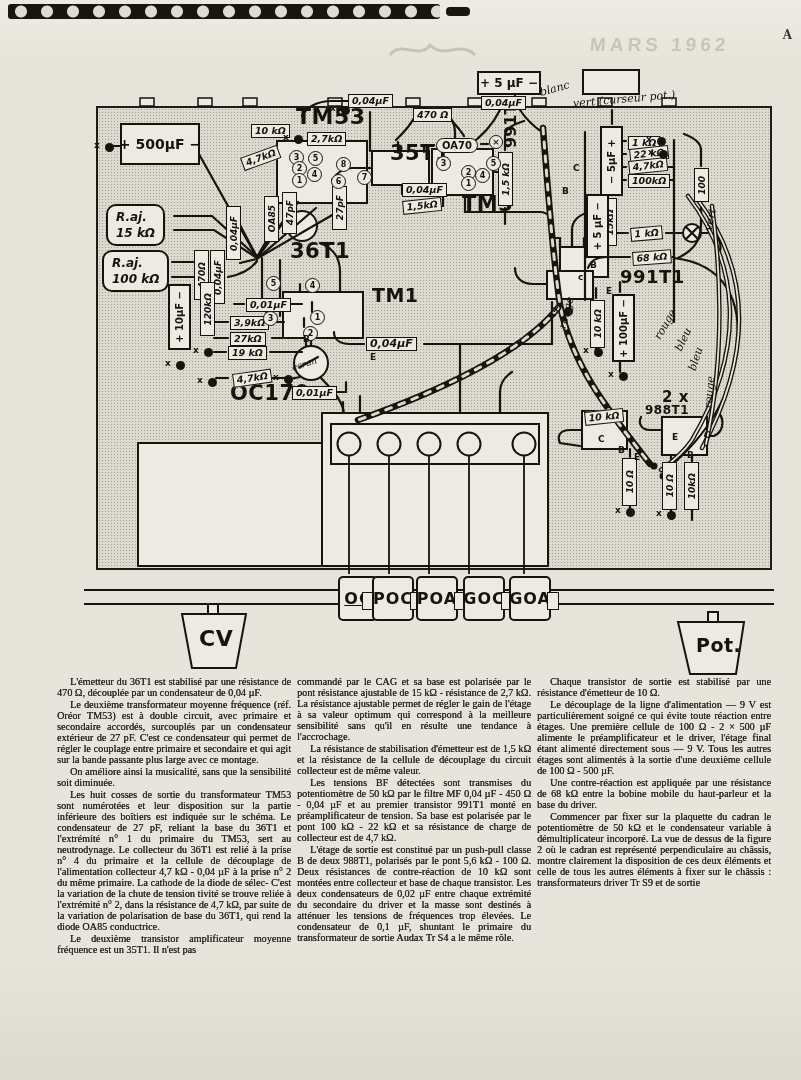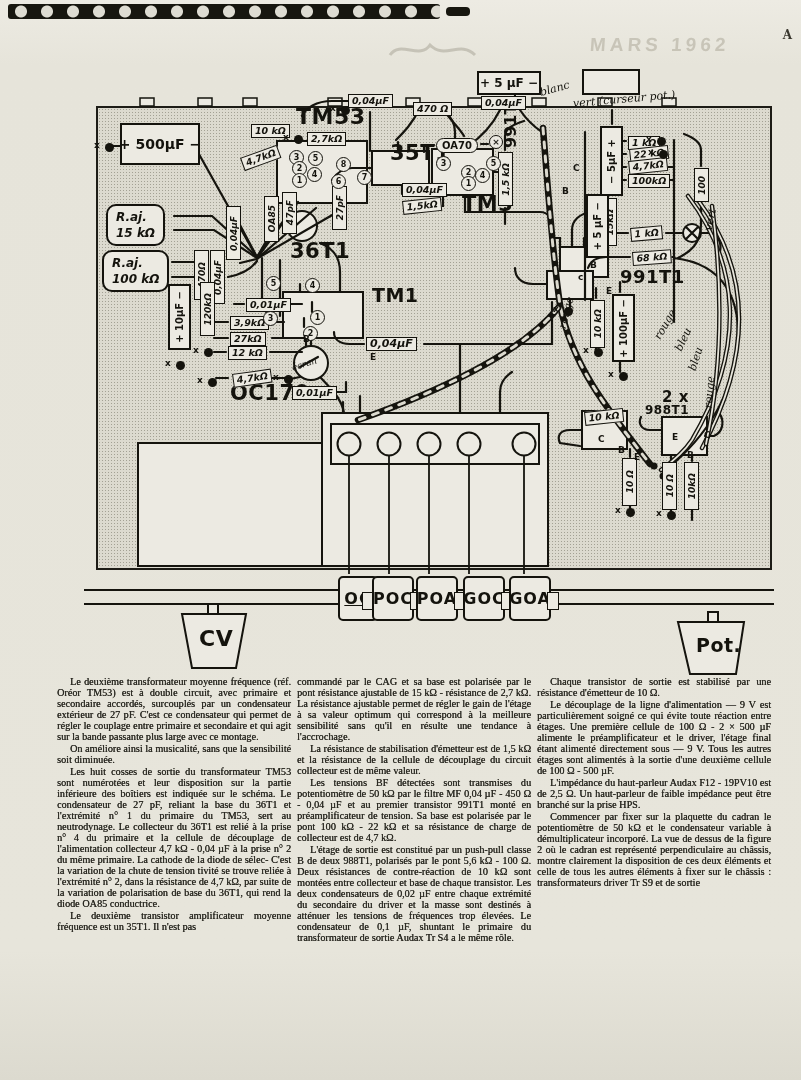--- a/index.html
+++ b/index.html
@@ -245,31 +245,31 @@
       <div class="dl name" style="left: 290px; top: 239px; font-size: 21px;">36T1</div>
       <div class="dl name" style="left: 372px; top: 284px; font-size: 19px;">TM1</div>
       <div class="dl name" style="left: 230px; top: 381px; font-size: 21px;">OC170</div>
       <div class="dl vname" style="left: 520px; top: 148px;">991T1</div>
       <div class="dl name" style="left: 620px; top: 266px; font-size: 18px;">991T1</div>
       <div class="dl name" style="left: 662px; top: 388px; font-size: 15px;">2 x</div>
       <div class="dl name" style="left: 645px; top: 403px; font-size: 12px;">988T1</div>
       <div class="dl name" style="left: 199px; top: 626px; font-size: 22px;">CV</div>
       <div class="dl name" style="left: 696px; top: 634px; font-size: 19px;">Pot.</div>
       <div class="dl box" style="left: 348px; top: 94px;">0,04µF</div>
-      <div class="dl box" style="left: 413px; top: 102px;">470 Ω</div>
+      <div class="dl box" style="left: 413px; top: 108px;">470 Ω</div>
       <div class="dl box" style="left: 481px; top: 96px;">0,04µF</div>
       <div class="dl cap" style="left: 477px; top: 71px; width: 60px; height: 20px;">+ 5 µF −</div>
       <div class="dl cap" style="left: 120px; top: 123px; width: 76px; height: 38px; font-size: 14px;">+ 500µF −</div>
       <div class="dl box" style="left: 251px; top: 124px;">10 kΩ</div>
       <div class="dl box" style="left: 307px; top: 132px;">2,7kΩ</div>
       <div class="dl box" style="left: 240px; top: 158px; transform: rotate(-20deg);">4,7kΩ</div>
       <div class="dl box" style="left: 246px; top: 298px;">0,01µF</div>
       <div class="dl box" style="left: 230px; top: 316px;">3,9kΩ</div>
       <div class="dl box" style="left: 230px; top: 332px;">27kΩ</div>
-      <div class="dl box" style="left: 228px; top: 346px;">12 kΩ</div>
+      <div class="dl box" style="left: 228px; top: 346px;">19 kΩ</div>
       <div class="dl box" style="left: 232px; top: 374px; transform: rotate(-8deg);">4,7kΩ</div>
       <div class="dl box" style="left: 292px; top: 386px;">0,01µF</div>
       <div class="dl box" style="left: 366px; top: 337px; font-size: 11px;">0,04µF</div>
       <div class="dl box" style="left: 402px; top: 183px;">0,04µF</div>
       <div class="dl box" style="left: 402px; top: 201px; transform: rotate(-6deg);">1,5kΩ</div>
       <div class="dl pill" style="left: 436px; top: 138px;">OA70</div>
       <div class="dl box" style="left: 628px; top: 136px;">1 kΩ</div>
       <div class="dl box" style="left: 629px; top: 149px; transform: rotate(-6deg);">22 kΩ</div>
       <div class="dl box" style="left: 628px; top: 161px; transform: rotate(-6deg);">4,7kΩ</div>
       <div class="dl box" style="left: 628px; top: 174px;">100kΩ</div>
@@ -412,31 +412,32 @@
       <div class="key" style="left: 416px; width: 38px;">POA</div>
       <div class="tab" style="left: 454px; width: 9px;"></div>
       <div class="key" style="left: 463px; width: 38px;">GOC</div>
       <div class="tab" style="left: 501px; width: 8px;"></div>
       <div class="key" style="left: 509px; width: 38px;">GOA</div>
       <div class="tab" style="left: 547px; width: 10px;"></div>
     </div>
 
   <div class="article">
     <div class="col" id="col0">
+        <p class="para">L'émetteur du 36T1 est stabilisé par une résistance de 470 Ω, découplée par un condensateur de 0,04 µF.</p>
         <p class="para">Le deuxième transformateur moyenne fréquence (réf. Oréor TM53) est à double circuit, avec primaire et secondaire accordés, surcouplés par un condensateur extérieur de 27 pF. C'est ce condensateur qui permet de régler le couplage entre primaire et secondaire et qui agit sur la bande passante plus large avec ce montage.</p>
         <p class="para">On améliore ainsi la musicalité, sans que la sensibilité soit diminuée.</p>
         <p class="para">Les huit cosses de sortie du transformateur TM53 sont numérotées et leur disposition sur la partie inférieure des boîtiers est indiquée sur le schéma. Le condensateur de 27 pF, reliant la base du 36T1 et l'extrémité n° 1 du primaire du TM53, sert au neutrodynage. Le collecteur du 36T1 est relié à la prise n° 4 du primaire et la cellule de découplage de l'alimentation collecteur 4,7 kΩ - 0,04 µF à la prise n° 2 du même primaire. La cathode de la diode de sélec- C'est la variation de la chute de tension tivité se trouve reliée à l'extrémité n° 2, dans la résistance de 4,7 kΩ, par suite de la variation de polarisation de base du 36T1, qui rend la diode OA85 conductrice.</p>
         <p class="para">Le deuxième transistor amplificateur moyenne fréquence est un 35T1. Il n'est pas</p>
       </div>
     <div class="col" id="col1">
         <p class="para ni">commandé par le CAG et sa base est polarisée par le pont résistance ajustable de 15 kΩ - résistance de 2,7 kΩ. La résistance ajustable permet de régler le gain de l'étage à sa valeur optimum qui correspond à la meilleure sensibilité sans qu'il en résulte une tendance à l'accrochage.</p>
         <p class="para">La résistance de stabilisation d'émetteur est de 1,5 kΩ et la résistance de la cellule de découplage du circuit collecteur est de même valeur.</p>
         <p class="para">Les tensions BF détectées sont transmises du potentiomètre de 50 kΩ par le filtre MF 0,04 µF - 450 Ω - 0,04 µF et au premier transistor 991T1 monté en préamplificateur de tension. Sa base est polarisée par le pont 100 kΩ - 22 kΩ et sa résistance de charge de collecteur est de 4,7 kΩ.</p>
         <p class="para">L'étage de sortie est constitué par un push-pull classe B de deux 988T1, polarisés par le pont 5,6 kΩ - 100 Ω. Deux résistances de contre-réaction de 10 kΩ sont montées entre collecteur et base de chaque transistor. Les deux condensateurs de 0,02 µF entre chaque extrémité du secondaire du driver et la masse sont destinés à atténuer les tensions de fréquences trop élevées. Le condensateur de 0,1 µF, shuntant le primaire du transformateur de sortie Audax Tr S4 a le même rôle.</p>
       </div>
     <div class="col" id="col2">
         <p class="para">Chaque transistor de sortie est stabilisé par une résistance d'émetteur de 10 Ω.</p>
         <p class="para">Le découplage de la ligne d'alimentation — 9 V est particulièrement soigné ce qui évite toute réaction entre étages. Une première cellule de 100 Ω - 2 × 500 µF alimente le préamplificateur et le driver, l'étage final étant alimenté directement sous — 9 V. Tous les autres étages sont alimentés à la sortie d'une deuxième cellule de 100 Ω - 500 µF.</p>
-        <p class="para">L'impédance du haut-parleur Audax F12 - 19PV10 est de 2,5 Ω. Un haut-parleur de faible impédance peut être branché sur la prise HPS.</p>
+        <p class="para">Une contre-réaction est appliquée par une résistance de 68 kΩ entre la bobine mobile du haut-parleur et la base du driver.</p>
         <p class="para">Commencer par fixer sur la plaquette du cadran le potentiomètre de 50 kΩ et le condensateur variable à démultiplicateur incorporé. La vue de dessus de la figure 2 où le cadran est représenté perpendiculaire au châssis, montre clairement la disposition de ces deux éléments et celle de tous les autres éléments à fixer sur le châssis : transformateurs driver Tr S9 et de sortie</p>
       </div>
   </div>
 </div>
 
 </body></html>

